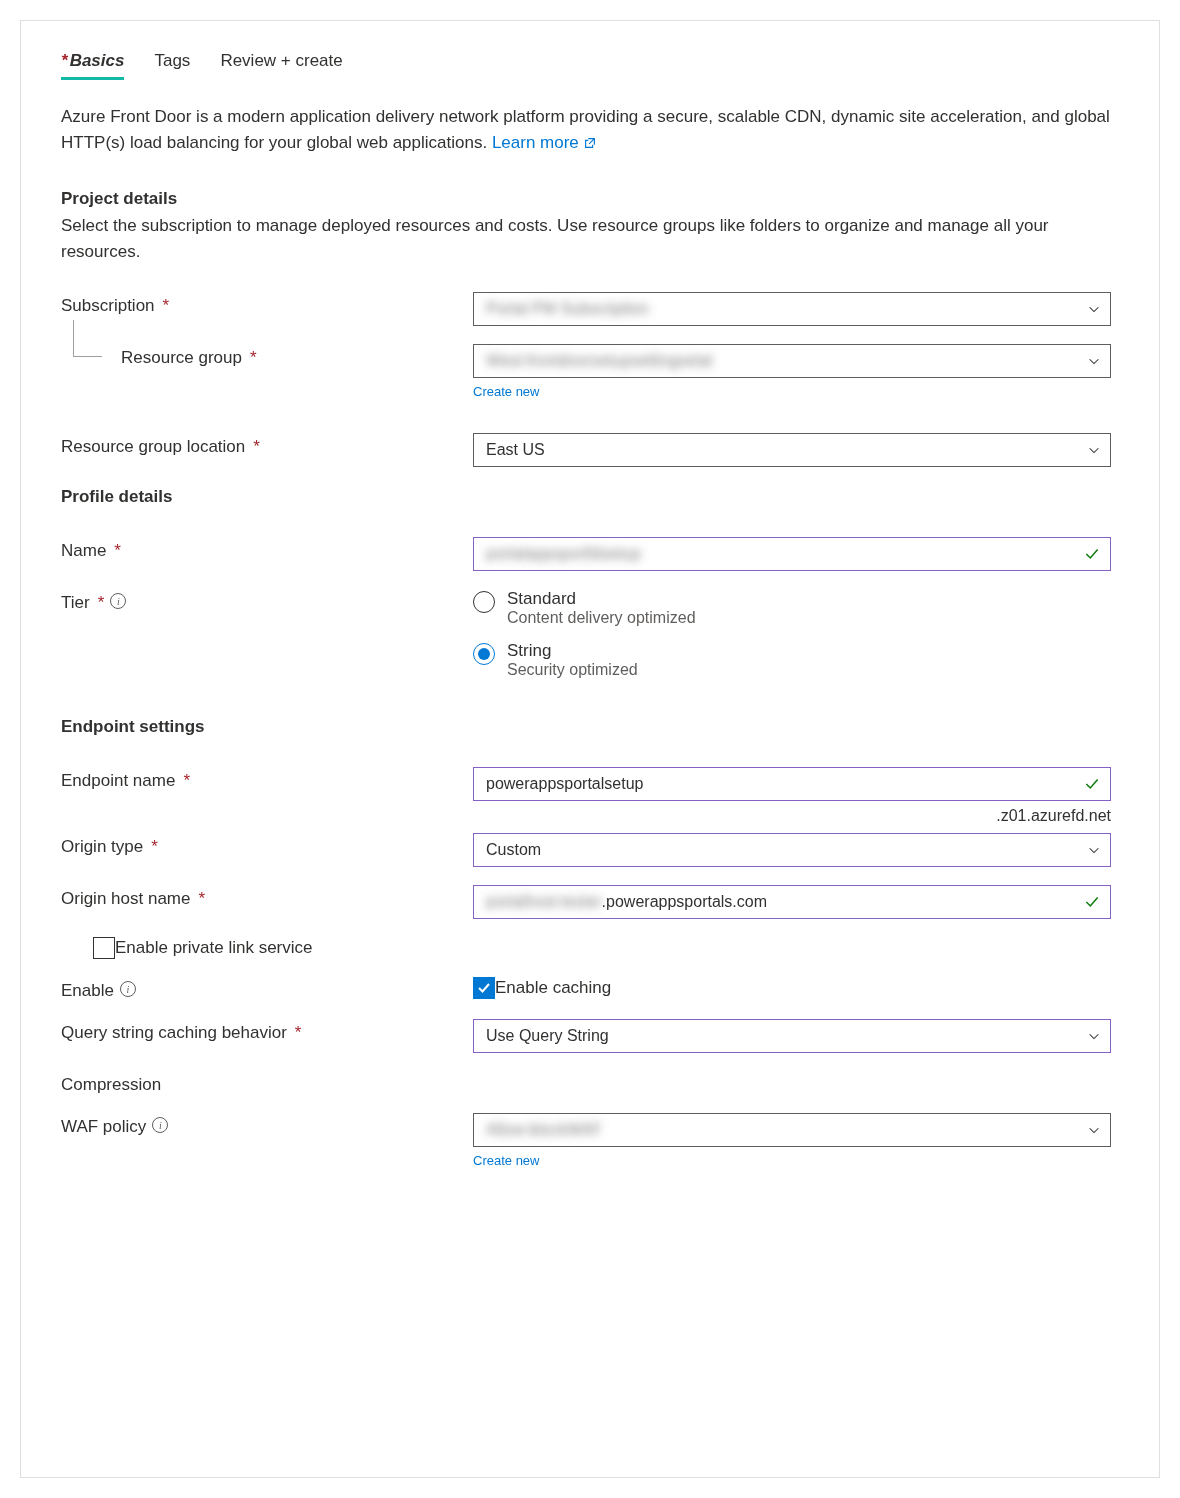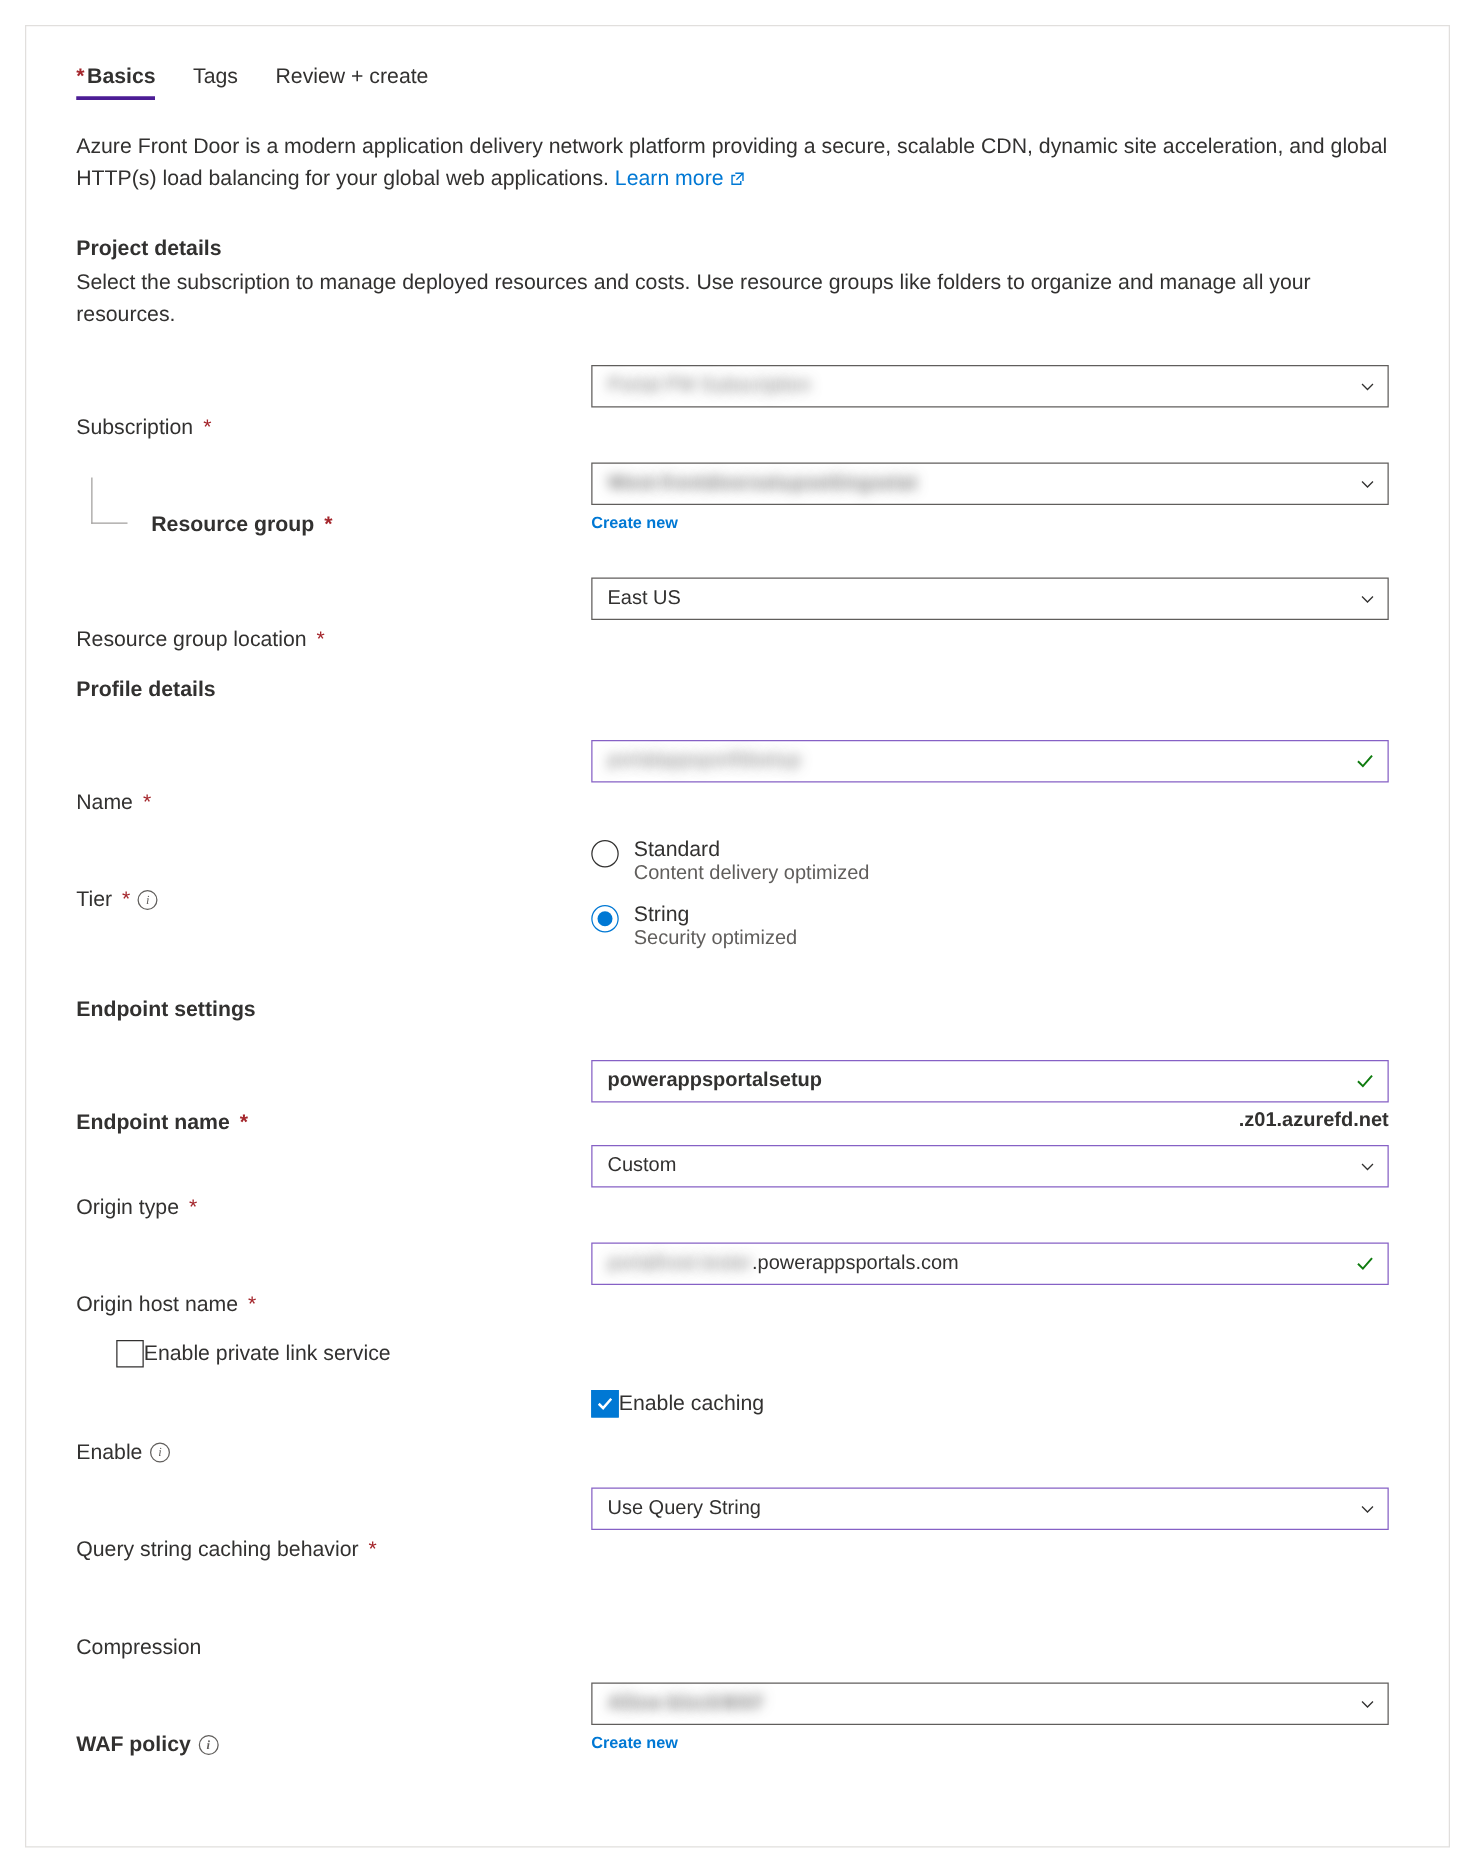--- a/index.html
+++ b/index.html
@@ -22,21 +22,22 @@
     margin-bottom: 24px;
   }
   .tab {
     padding: 6px 0;
     cursor: pointer;
     color: #323130;
     font-size: 17px;
   }
   .tab.active {
     font-weight: 600;
-    border-bottom: 3px solid #4c1d95;
+    border-bottom: 3px solid #14b8a6;
+    font-style: italic;
   }
   .tab .asterisk { color: #a4262c; margin-right: 2px; }
   .intro {
     color: #323130;
     line-height: 1.5;
     margin-bottom: 32px;
   }
   .intro a { color: #0078d4; text-decoration: none; }
   .section-title {
     font-weight: 600;
@@ -47,29 +48,27 @@
   .section-desc {
     color: #323130;
     line-height: 1.5;
     margin-bottom: 28px;
   }
   .row {
     display: flex;
     align-items: flex-start;
     margin-bottom: 18px;
   }
-  .row.tight { margin-bottom: 8px; font-weight: bold; }
+  .row.tight { margin-bottom: 8px; }
   .label-col {
     width: 380px;
     padding-top: 4px;
     flex-shrink: 0;
     display: flex;
-    align-items: center;
     gap: 6px;
-    margin-top: 36px;
   }
   .label-col.indented {
     padding-left: 60px;
     position: relative;
   }
   .label-col.indented::before {
     content: "";
     position: absolute;
     left: 12px;
     top: -24px;

